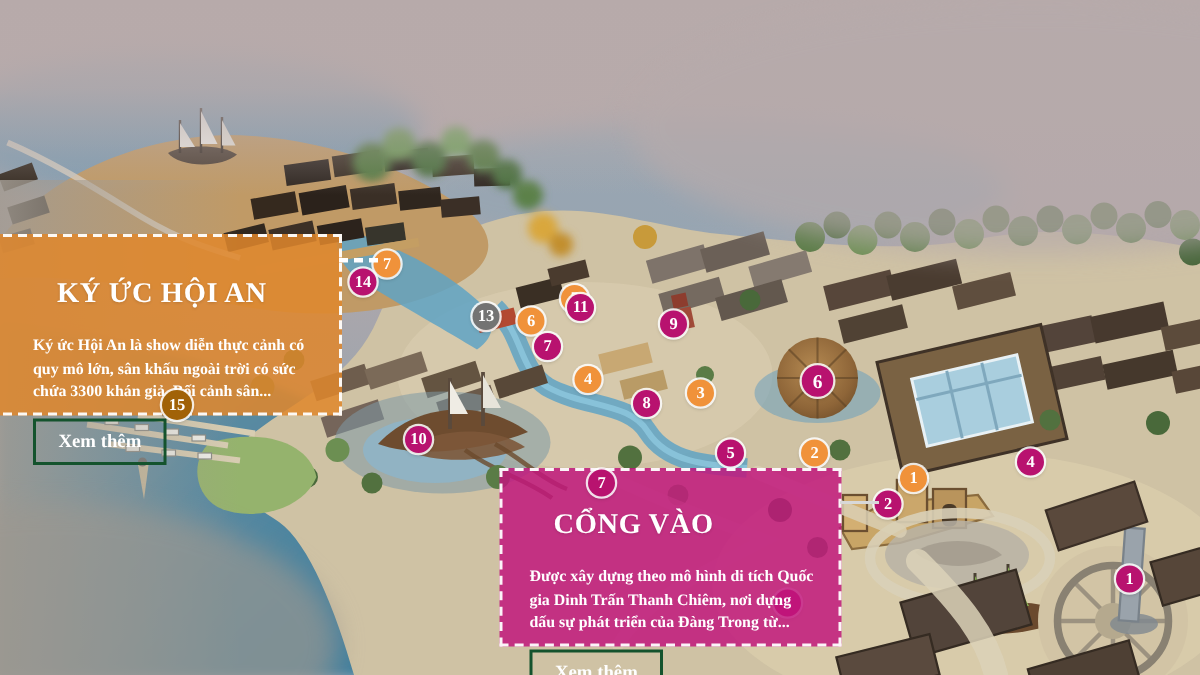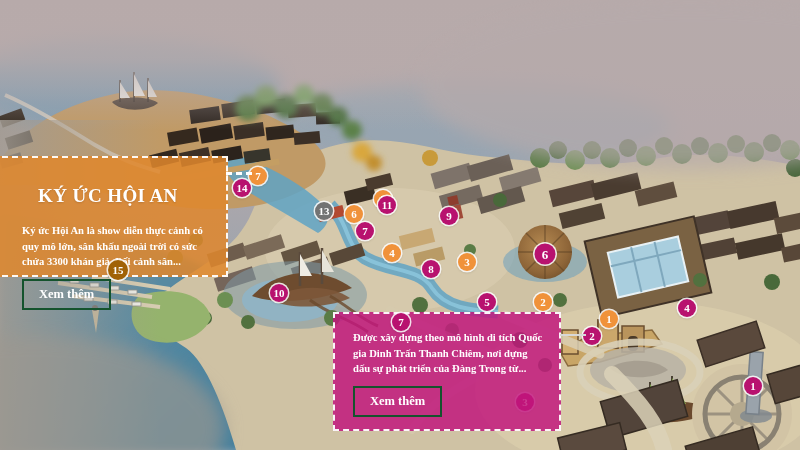--- a/index.html
+++ b/index.html
@@ -356,20 +356,21 @@
     </div>
 
   <div class="card" id="card-kyuc">
     <h2>KÝ ỨC HỘI AN</h2>
     <p>Ký ức Hội An là show diễn thực cảnh có quy mô lớn, sân khấu ngoài trời có sức chứa 3300 khán giả. Bối cảnh sân...</p>
     <button class="btn">Xem thêm</button>
   </div>
   <div class="connector" id="conn-kyuc"></div>
 
   <div class="card" id="card-congvao">
+    <h2>CỔNG VÀO</h2>
     <p>Được xây dựng theo mô hình di tích Quốc gia Dinh Trấn Thanh Chiêm, nơi dựng dấu sự phát triển của Đàng Trong từ...</p>
     <button class="btn">Xem thêm</button>
   </div>
   <div class="connector" id="conn-congvao"></div>
 
   <div class="marker-layer" id="markers-above">
       <div class="marker" style="left: 401px; top: 322px; background: rgb(184, 18, 111);">7</div>
       <div class="marker" style="left: 118px; top: 270px; background: #a16207; height: 20px; width: 20px; font-size: 11px;">15</div>
     </div>
 </div>

